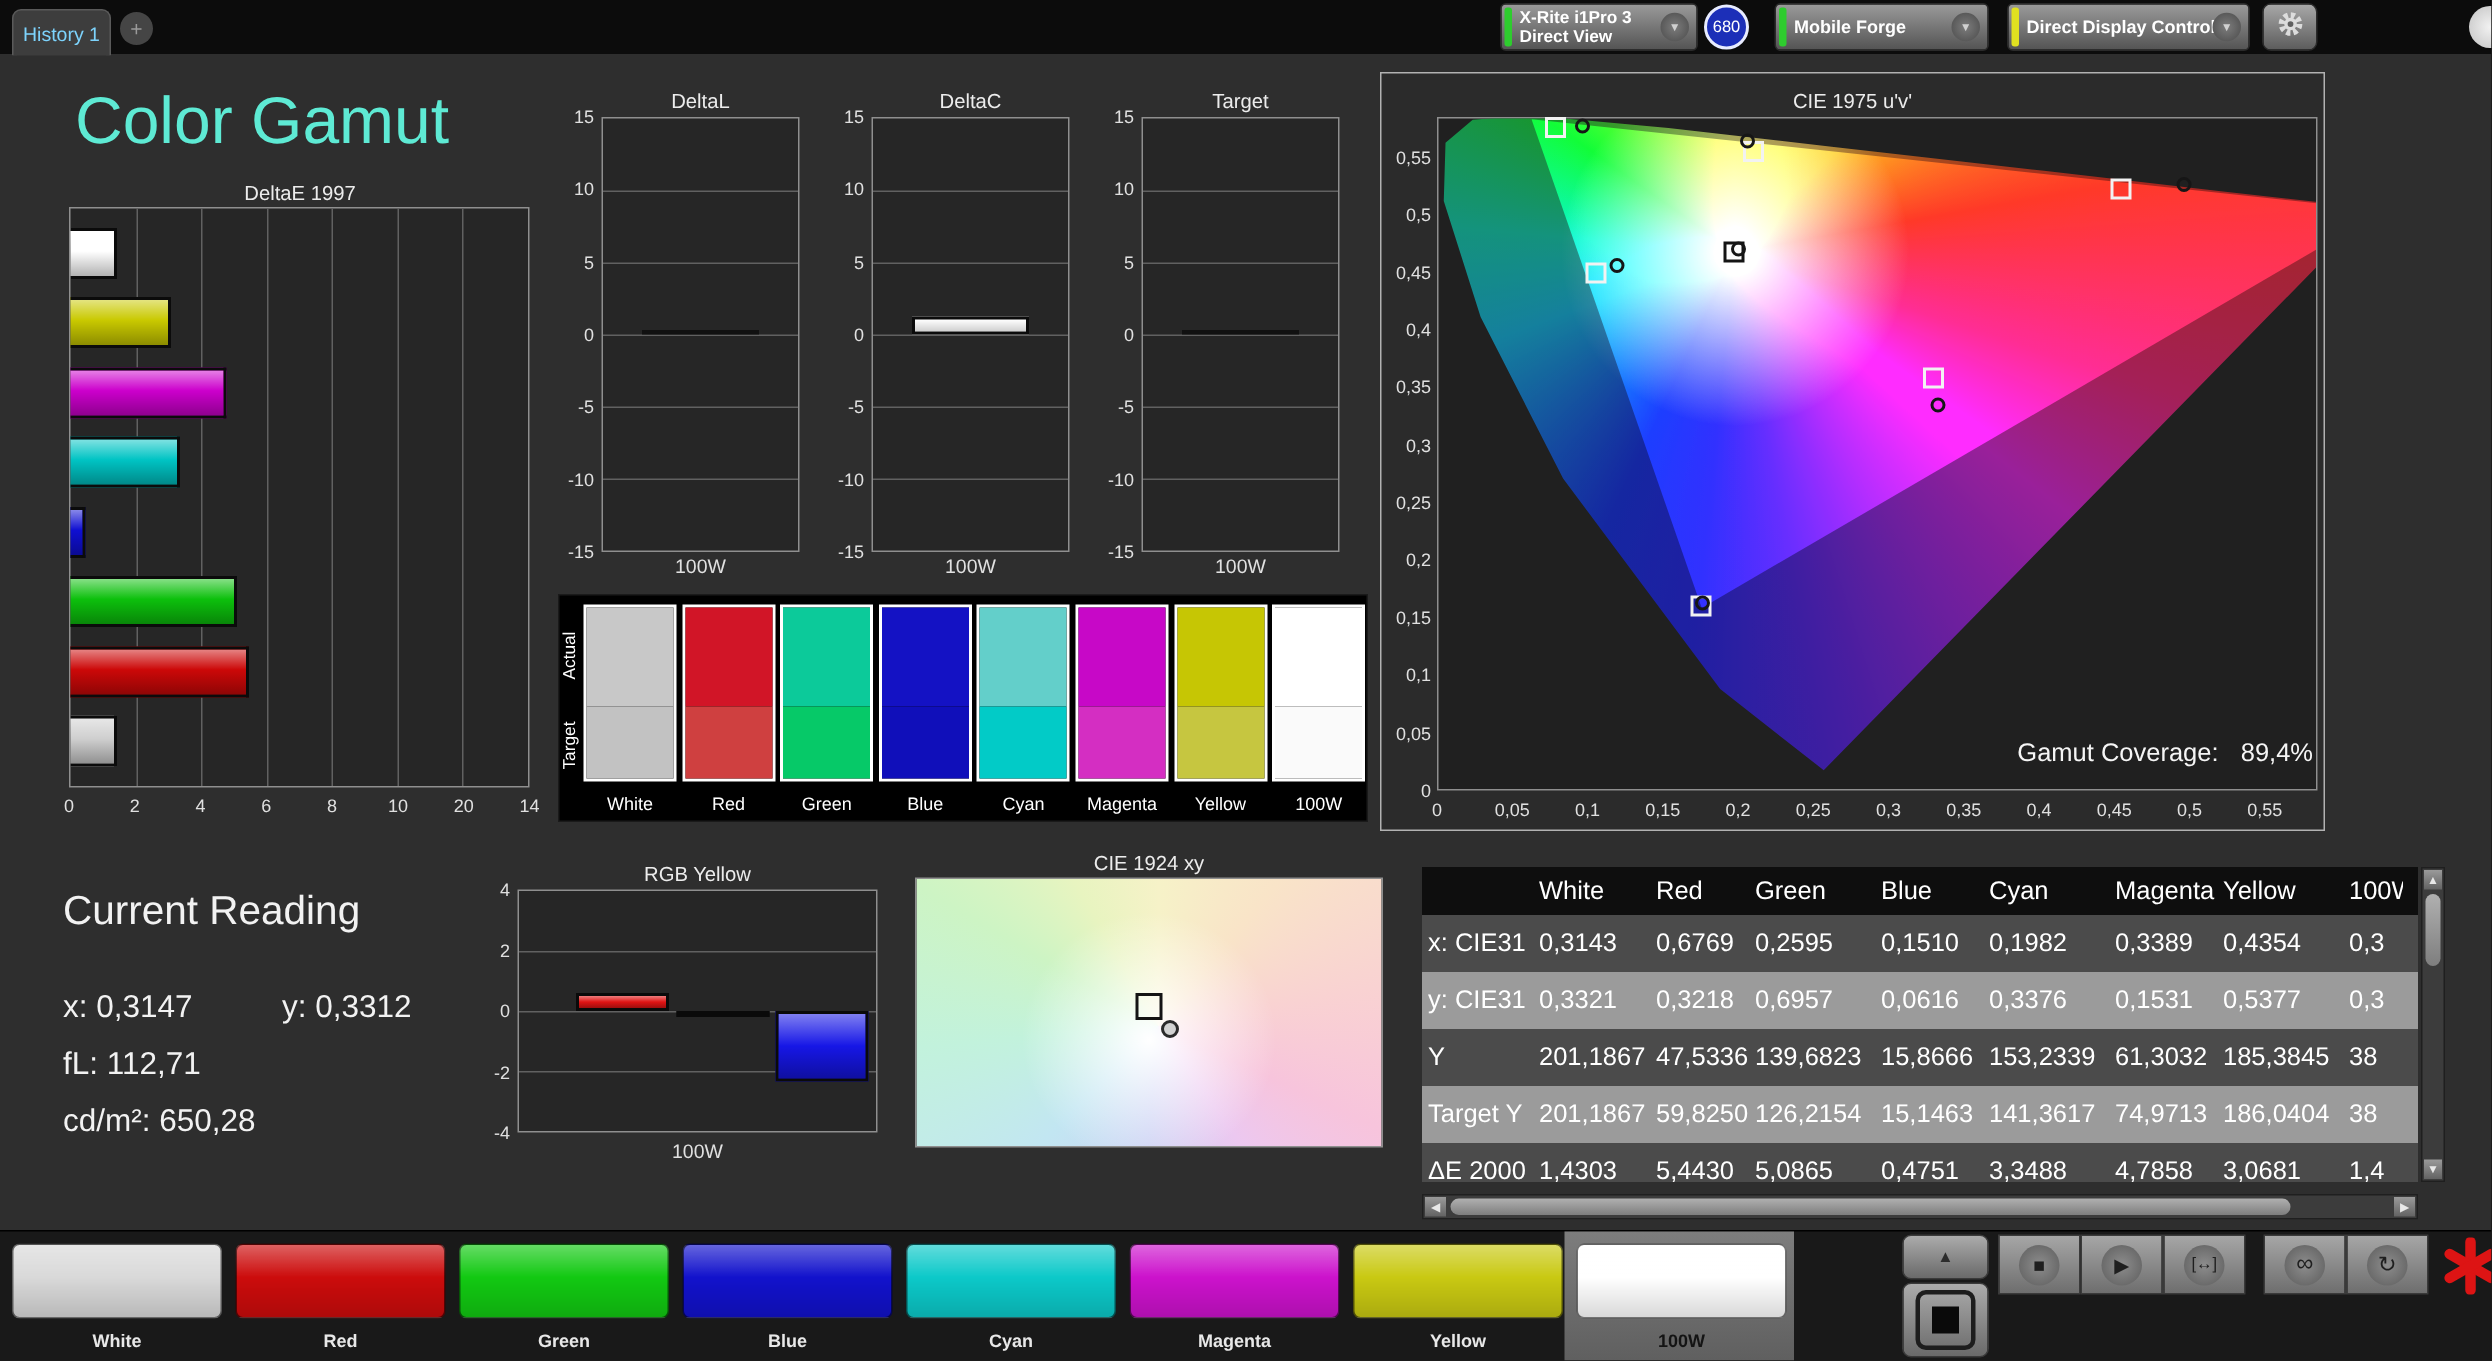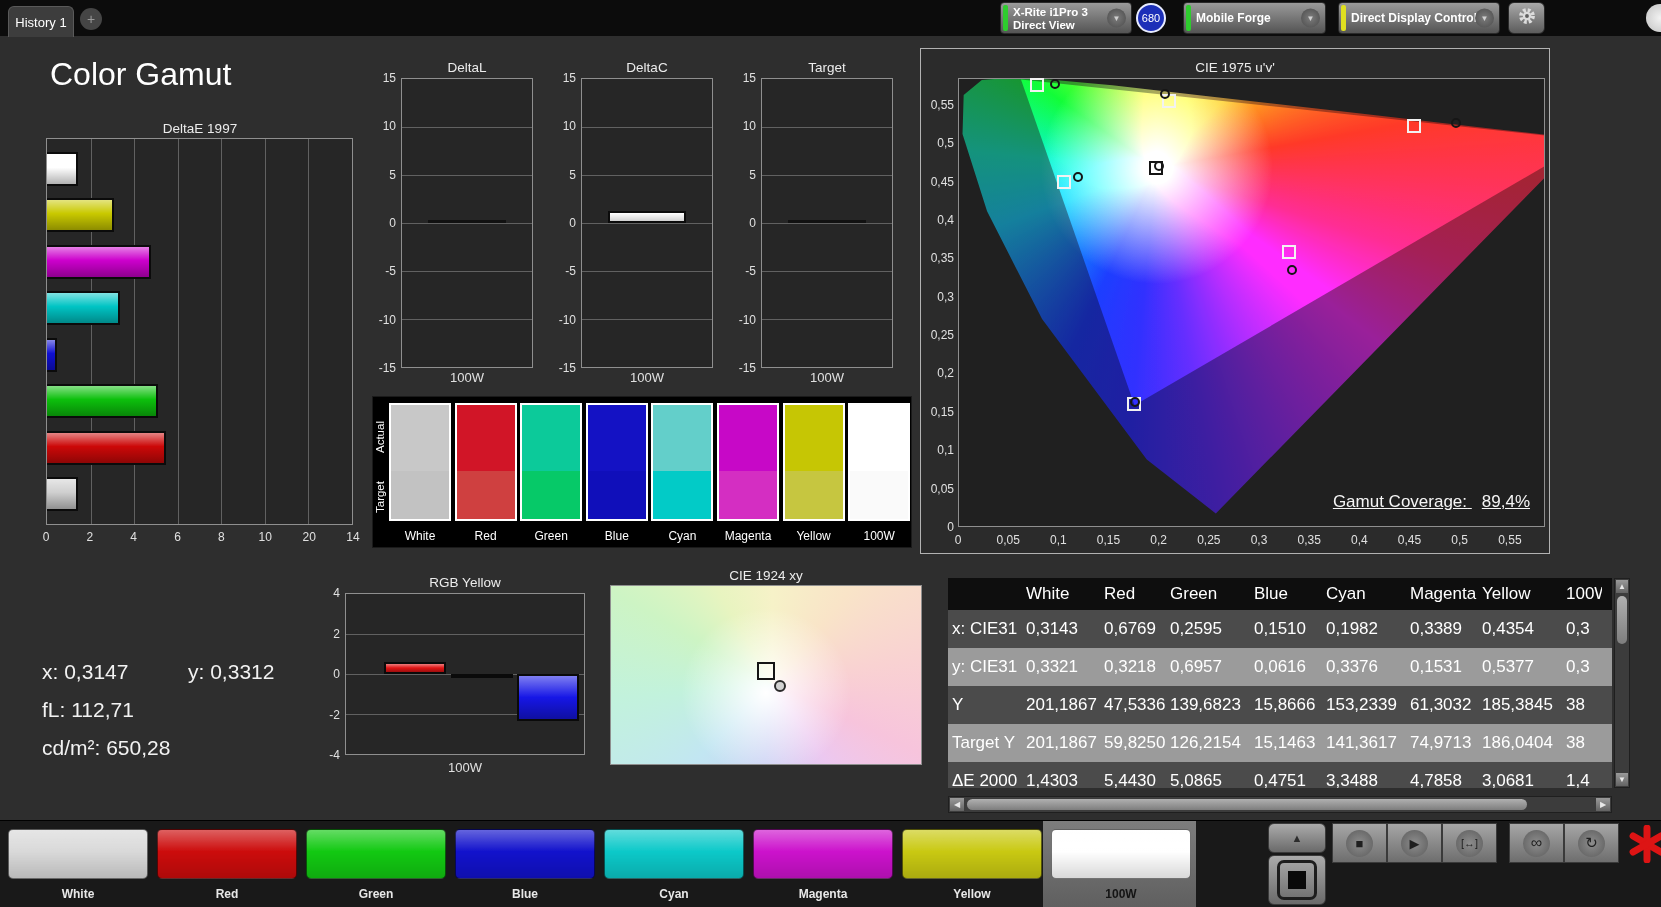--- a/index.html
+++ b/index.html
@@ -1,21 +1,21 @@
 <!DOCTYPE html>
 <html><head>
 <meta charset="utf-8">
 <style>
   html,body{margin:0;padding:0;background:#111;}
   .stage{position:relative;width:1661px;height:907px;background:#2e2e2e;overflow:hidden;
          font-family:"Liberation Sans",sans-serif;color:#e8e8e8;}
   
   .topbar{position:absolute;left:0;top:0;width:1661px;height:36px;background:#0c0c0c;}
   .tab{position:absolute;left:8px;top:6px;width:64px;height:30px;background:#3d3d3d;border:1px solid #5a5a5a;border-bottom:none;
-       border-radius:6px 6px 0 0;font-size:13px;color:#ffffff;display:flex;align-items:center;justify-content:center;}
+       border-radius:6px 6px 0 0;font-size:13px;color:#7dd3fc;display:flex;align-items:center;justify-content:center;}
   .addtab{position:absolute;left:80px;top:8px;width:22px;height:22px;border-radius:50%;background:#454545;color:#9a9a9a;
           font-size:14px;display:flex;align-items:center;justify-content:center;}
   .dd{position:absolute;top:2px;height:32px;background:linear-gradient(#9a9a9a,#545454);border:1px solid #2a2a2a;border-radius:4px;box-sizing:border-box;}
   .dd .accent{position:absolute;left:2px;top:2px;bottom:2px;width:5px;border-radius:2px;}
   .dd .ddtext{position:absolute;left:12px;top:3px;font-size:11.5px;font-weight:bold;color:#fff;line-height:13px;white-space:nowrap;}
   .dd .ddtext1{position:absolute;left:12px;top:0;height:100%;display:flex;align-items:center;font-size:12px;font-weight:bold;color:#fff;white-space:nowrap;}
   .dd .arrow{position:absolute;right:5px;top:50%;transform:translateY(-50%);width:19px;height:19px;border-radius:50%;
              background:radial-gradient(#7c7c7c,#4a4a4a);color:#d0d0d0;font-size:8px;display:flex;align-items:center;justify-content:center;}
   .badge{position:absolute;left:1136px;top:3px;width:30px;height:30px;border-radius:50%;background:#1c2fb8;border:2px solid #e8ecff;
          box-sizing:border-box;color:#fff;font-size:11px;display:flex;align-items:center;justify-content:center;}
@@ -121,21 +121,21 @@
         <svg width="20" height="20" viewBox="0 0 24 24">
           <circle cx="12" cy="12" r="7" fill="none" stroke="#dcdcdc" stroke-width="5" stroke-dasharray="3.2 2.3"></circle>
           <circle cx="12" cy="12" r="5" fill="#dcdcdc"></circle>
           <circle cx="12" cy="12" r="2.3" fill="#5f5f5f"></circle>
         </svg>
       </span>
     </div>
     <div class="cornerbtn"></div>
   </div>
 
-  <div style="position:absolute;left:50px;top:56px;font-size:32px;color:#ffffff;">Color Gamut</div>
+  <div style="position:absolute;left:50px;top:56px;font-size:44px;color:#5eead4;">Color Gamut</div>
 
   <div class="ctitle" style="left:200px;top:121px;">DeltaE 1997</div>
   <div class="plot" id="deltae-plot" style="left:46px;top:138px;width:307px;height:387px;">
       <div class="vline" style="left: 14.2857%;"></div>
       <div class="vline" style="left: 28.5714%;"></div>
       <div class="vline" style="left: 42.8571%;"></div>
       <div class="vline" style="left: 57.1429%;"></div>
       <div class="vline" style="left: 71.4286%;"></div>
       <div class="vline" style="left: 85.7143%;"></div>
       <div class="debars">
@@ -284,21 +284,21 @@
                 clip-path:polygon(43.9% 97.2%,32.1% 85.1%,14.2% 53.7%,4.8% 29.6%,0.6% 12.3%,0.8% 3.6%,3.9% 0.2%,8.6% -0.3%,13.5% -0.1%,26.2% 1.4%,44.8% 4.2%,69% 7.8%,88.9% 10.8%,106.6% 13.4%);"></div>
     <div class="horse2" style="filter:brightness(1.18) saturate(1.05);
                 background:
                   radial-gradient(circle at 33.8% 19.9%, rgba(255,255,255,.95) 0%, rgba(255,255,255,0) 22%),
                   conic-gradient(from 0deg at 33.8% 19.9%,
                     #e8e332 0deg,#f5a91f 45deg,#f03224 80deg,#f0287c 108deg,
                     #e028e0 128deg,#9428e8 152deg,#5628ee 170deg,#2a2af0 186deg,
                     #1a35ee 205deg,#12b4e0 250deg,#10cfae 275deg,#16d435 305deg,
                     #8ae02a 335deg,#e8e332 360deg);
                 clip-path:polygon(10.6% 0.1%,107.7% 13.7%,30% 73%);"></div>
-    <div class="coverage" style="right:14px;bottom:14px;text-decoration:underline;">
+    <div class="coverage" style="right:2px;bottom:14px;">
       <span>Gamut Coverage:</span>
       <span style="margin-left:10px;">89,4%</span>
     </div>
   <div class="sq sq-dark" style="left: 33.6752%; top: 19.8291%;">
         <div class="wdot"></div>
       </div>
       <div class="sq" style="left: 13.3333%; top: 1.36752%;"></div>
       <div class="sq" style="left: 35.8974%; top: 4.95726%;"></div>
       <div class="sq" style="left: 77.7778%; top: 10.5983%;"></div>
       <div class="sq" style="left: 56.4103%; top: 38.8034%;"></div>
@@ -334,20 +334,21 @@
       <div class="xtick" style="left: 34.188%;">0,2</div>
       <div class="xtick" style="left: 42.735%;">0,25</div>
       <div class="xtick" style="left: 51.2821%;">0,3</div>
       <div class="xtick" style="left: 59.8291%;">0,35</div>
       <div class="xtick" style="left: 68.3761%;">0,4</div>
       <div class="xtick" style="left: 76.9231%;">0,45</div>
       <div class="xtick" style="left: 85.4701%;">0,5</div>
       <div class="xtick" style="left: 94.0171%;">0,55</div>
     </div>
 
+  <div class="crtitle">Current Reading</div>
   <div class="crline" style="left:42px;top:660px;">
     <span>x:</span> <span>0,3147</span></div>
   <div class="crline" style="left:188px;top:660px;">
     <span>y:</span> <span>0,3312</span></div>
   <div class="crline" style="left:42px;top:698px;">
     <span>fL:</span> <span>112,71</span></div>
   <div class="crline" style="left:42px;top:736px;">
     <span>cd/m²:</span> <span>650,28</span></div>
 
   <div class="ctitle" style="left:465px;top:575px;">RGB Yellow</div>

